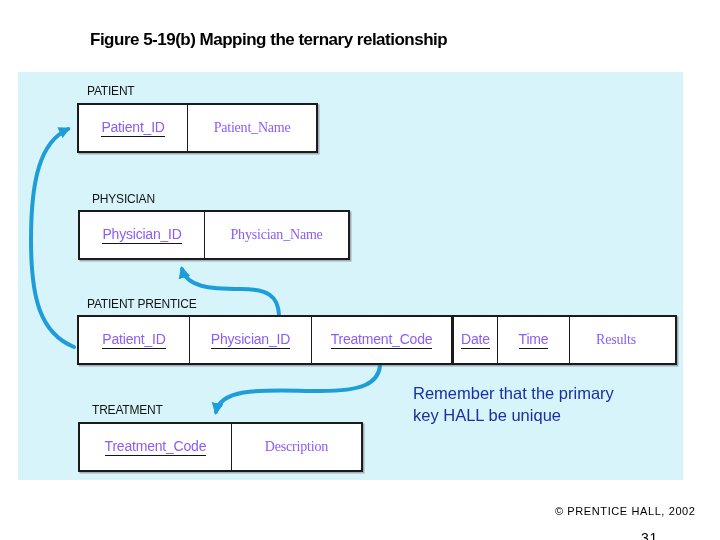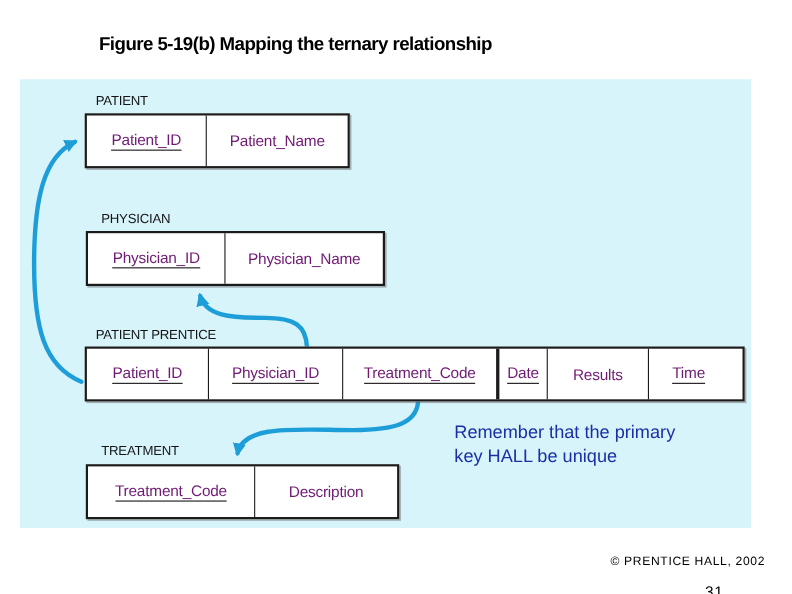--- a/index.html
+++ b/index.html
@@ -25,24 +25,24 @@
     white-space:nowrap;
   }
   .entity-box{
     display:flex;background:#ffffff;
     border:2px solid #1b1b1b;box-sizing:border-box;
     box-shadow:1.5px 1.5px 0 rgba(90,90,90,0.45);
   }
   .cell{
     display:flex;align-items:center;justify-content:center;
     border-right:1.6px solid #1b1b1b;box-sizing:border-box;
-    font-size:14px;letter-spacing:-0.2px;color:#701a75;
+    font-size:14px;letter-spacing:-0.2px;color:#8b5cf6;
     white-space:nowrap;
   }
-  .cell:last-child{border-right:none;}
+  .cell:last-child{border-right:none;font-family:Liberation Serif, serif;}
   .u{border-bottom:1.8px solid #141414;padding-bottom:1px;}
   .note{
     left:413px;top:382px;width:260px;
     font-size:16.5px;font-weight:normal;line-height:22px;
     color:#1a2fa6;
   }
   .footer-copyright{
     left:511px;top:505px;
     font-size:11px;letter-spacing:0.6px;white-space:nowrap;margin-left:44px;
   }
@@ -96,25 +96,25 @@
   </div>
   <div class="cell" style="width:122px">
     <span class="u">Physician_ID</span>
   </div>
   <div class="cell" style="width:142px;border-right-width:3px">
     <span class="u">Treatment_Code</span>
   </div>
   <div class="cell" style="width:44px">
     <span class="u">Date</span>
   </div>
+  <div class="cell" style="width:72px">
+    <span class="u">Time</span>
+  </div>
   <div class="cell" style="width:92px">
     <span>Results</span>
-  </div>
-  <div class="cell" style="width:72px">
-    <span class="u">Time</span>
   </div>
 </div>
 
 <div class="abs entity-label" style="left:92px;top:403px">TREATMENT</div>
 <div class="abs entity-box" style="left:78px;top:422px;width:285px;height:50px">
   <div class="cell" style="width:154px">
     <span class="u">Treatment_Code</span>
   </div>
   <div class="cell" style="width:131px">
     <span>Description</span>

